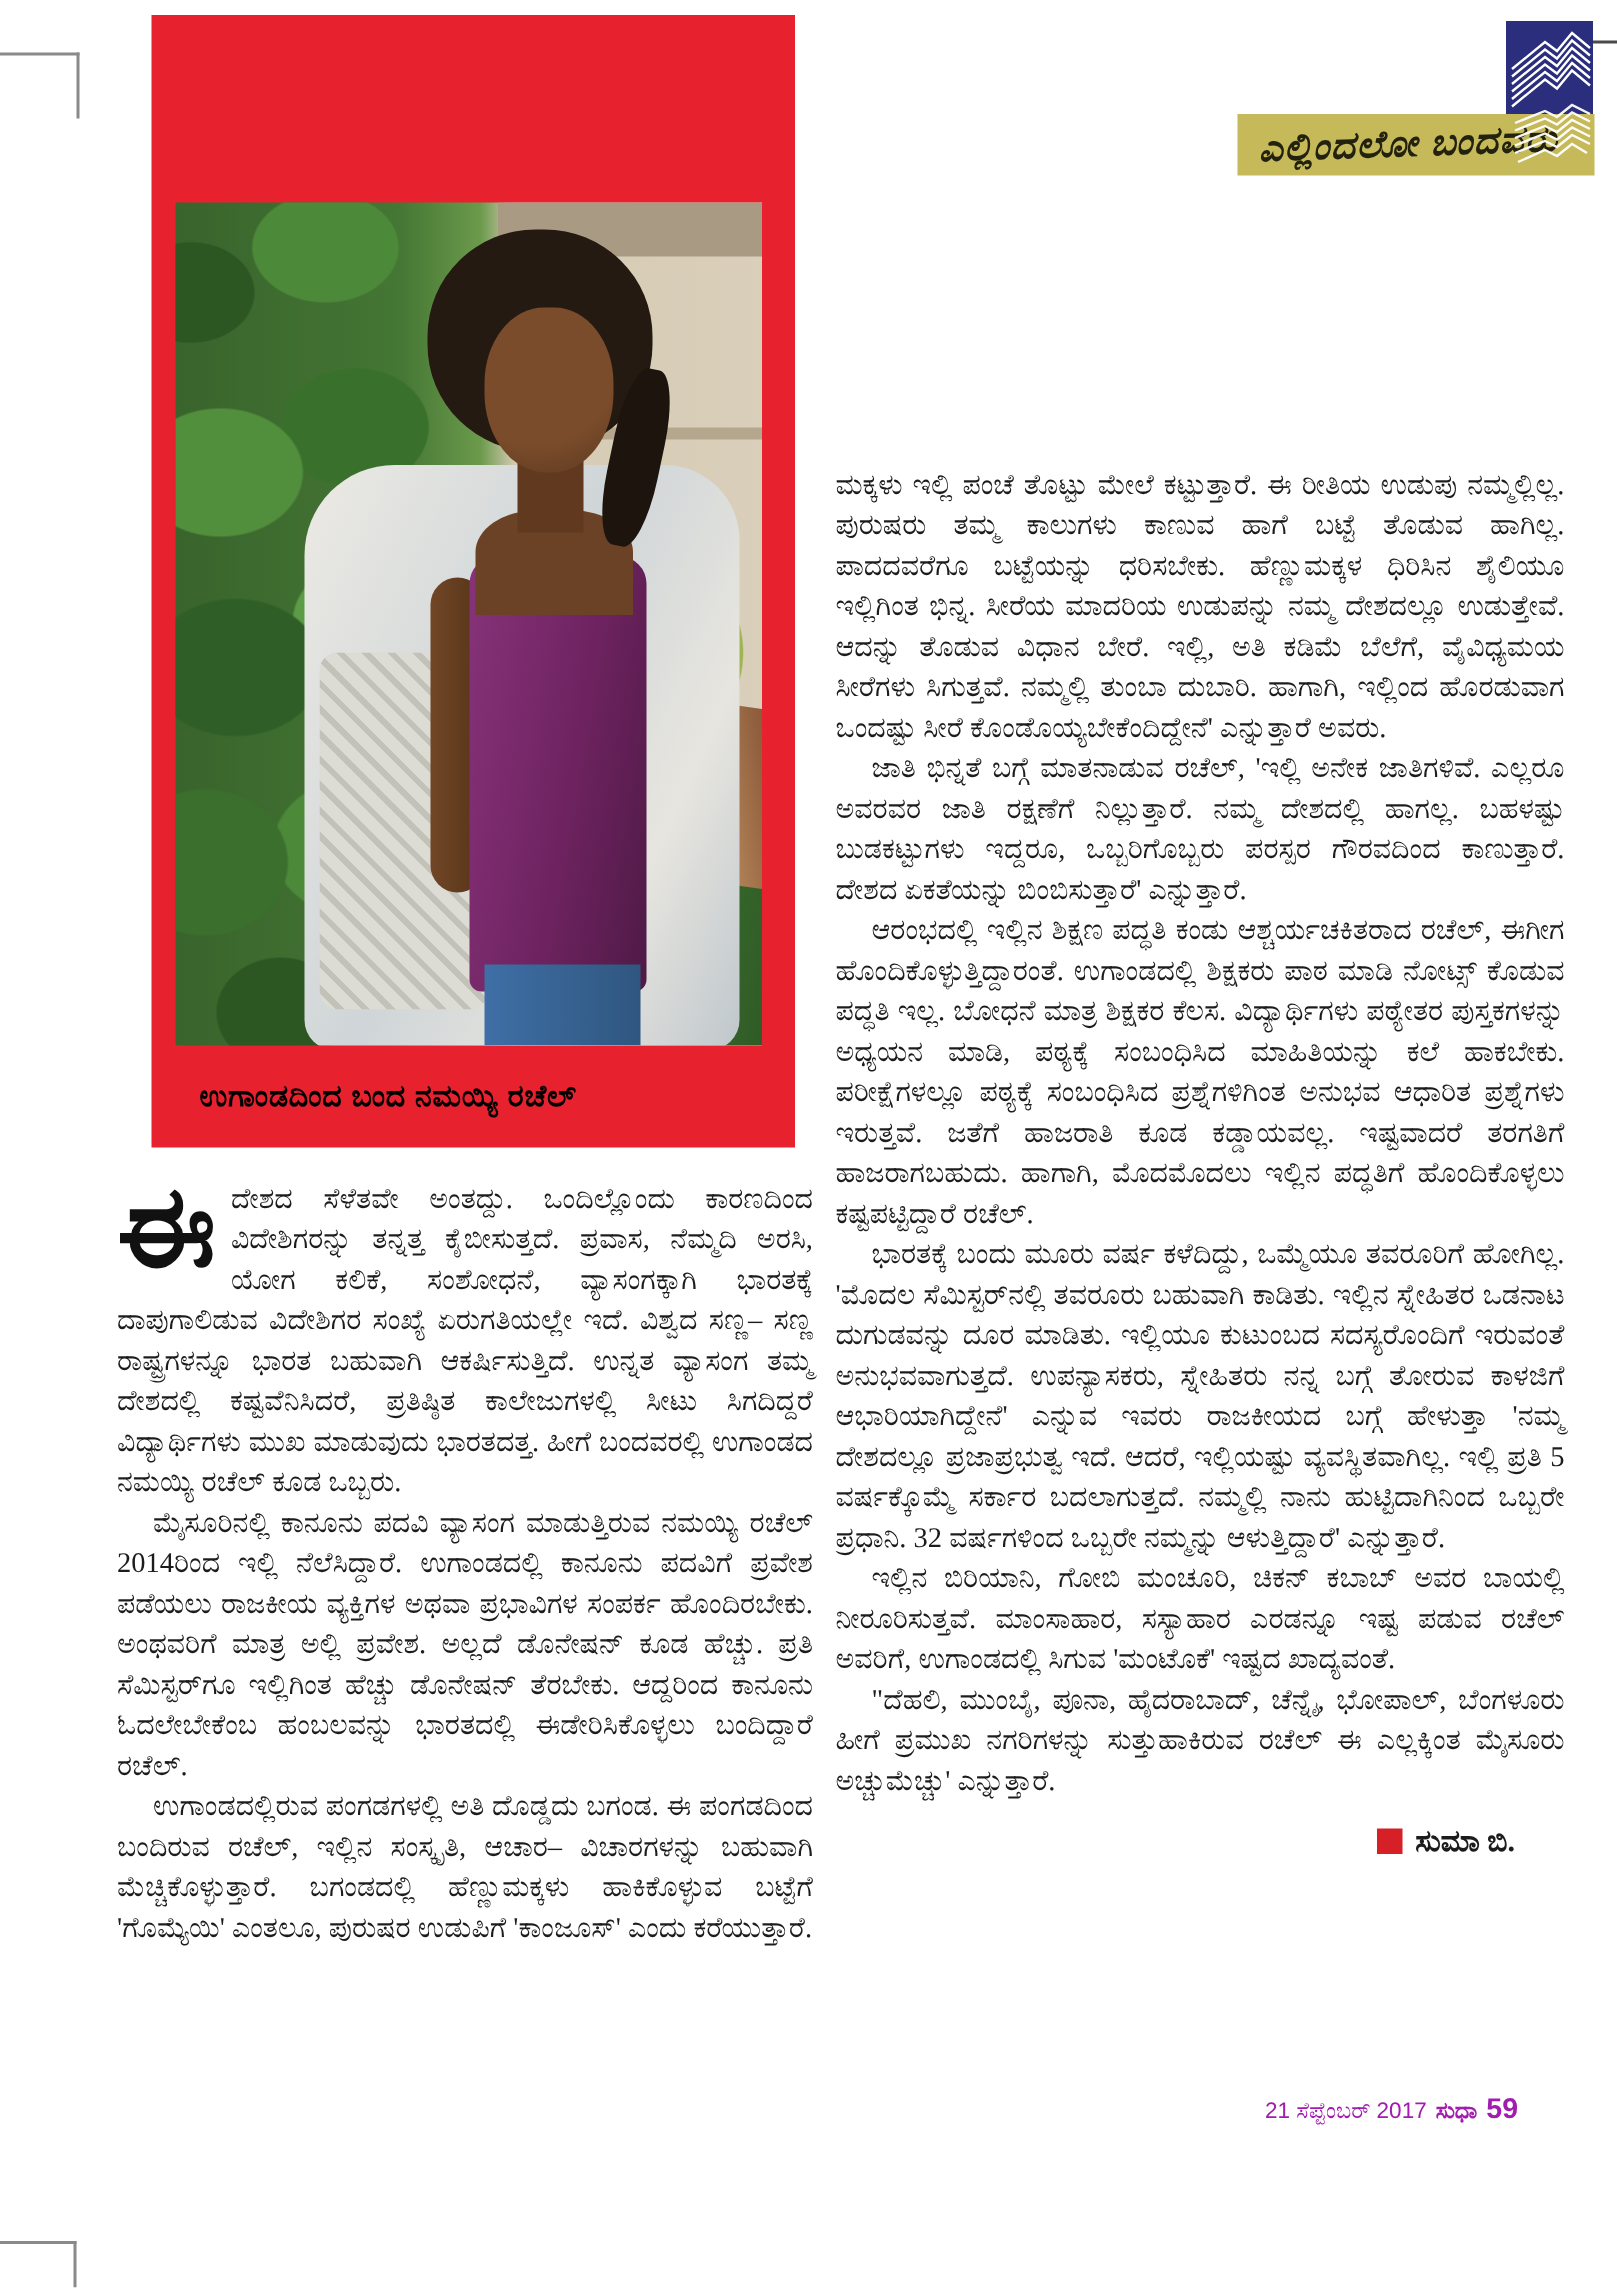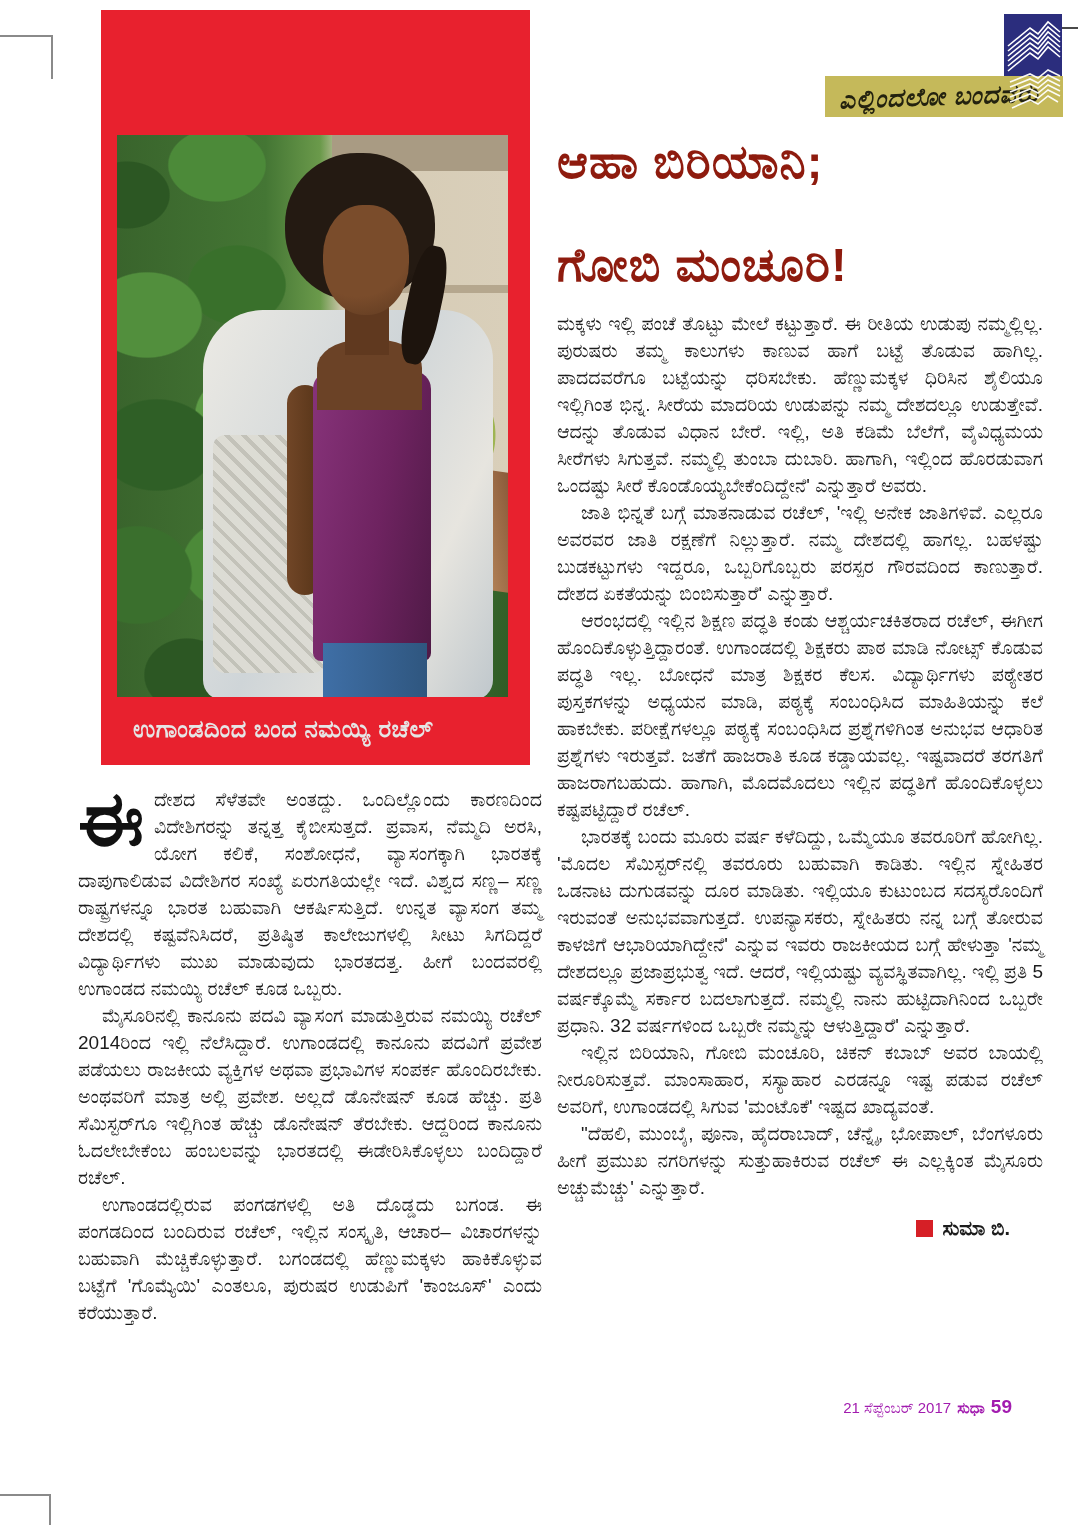--- a/index.html
+++ b/index.html
@@ -63,26 +63,26 @@
   .chest{left:200px;top:205px;width:105px;height:70px;border-radius:40% 40% 0 0;background:#6b4226;}
   .shirt{left:86px;top:175px;width:290px;height:390px;border-radius:60px 50px 20px 20px;
     background:linear-gradient(115deg,#eceae4 0%,#cfd5d8 45%,#e7e5df 75%,#bfc7cc 100%);}
   .top-purple{left:196px;top:236px;width:118px;height:290px;border-radius:18px 18px 8px 8px;
     background:linear-gradient(100deg,#87337a 0%,#6e2360 55%,#4f1a46 100%);}
   .jeans{left:206px;top:508px;width:104px;height:54px;background:linear-gradient(90deg,#3f6fa6 0%,#2f567f 100%);}
   .bag{left:96px;top:300px;width:112px;height:238px;border-radius:12px;
     background:repeating-linear-gradient(45deg,#dddcd4 0 8px,#c2c1b8 8px 12px),#d7d6cd;opacity:.95;}
   .arm{left:170px;top:250px;width:36px;height:210px;border-radius:18px;background:linear-gradient(90deg,#714627 0%,#553317 100%);}
   .photo-caption{
-    position:absolute;left:32px;bottom:22px;width:370px;color:#e5e5e5;
-    font-size:24px;font-weight:bold;letter-spacing:.5px;
+    position:absolute;left:32px;bottom:22px;width:370px;color:#000000;
+    font-size:20px;font-weight:bold;letter-spacing:.5px;
   }
 
   
-  .col{position:absolute;text-align:justify;font-size:19px;line-height:27px;color:#1c1c1c;}
+  .col{position:absolute;text-align:justify;font-size:19px;line-height:27px;color:#1c1c1c;font-family:Liberation Serif, serif;}
   .col p{margin:0;text-indent:24px;}
   .col p.first{text-indent:0;}
   .col-left{left:78px;top:786px;width:464px;}
   .col-right{left:557px;top:310px;width:486px;}
   .dropcap{float:left;font-size:76px;line-height:58px;font-weight:bold;padding:4px 10px 0 0;color:#111;}
 
   
   .byline{margin-top:14px;text-align:right;padding-right:33px;font-weight:bold;font-size:20px;}
   .byline-marker{display:inline-block;width:17px;height:17px;background:#d61f26;margin-right:9px;vertical-align:-2px;}
 
@@ -138,24 +138,20 @@
       <div class="ph jeans"></div>
       <div class="ph chest"></div>
       <div class="ph neck"></div>
       <div class="ph hair"></div>
       <div class="ph braid"></div>
       <div class="ph face"></div>
     </div>
     <div class="photo-caption">ಉಗಾಂಡದಿಂದ ಬಂದ ನಮಯ್ಯಿ ರಚೆಲ್</div>
   </div>
 
-  <div class="headline">
-    <div class="hl">ಆಹಾ ಬಿರಿಯಾನಿ;</div>
-    <div class="hl">ಗೋಬಿ ಮಂಚೂರಿ!</div>
-  </div>
 
   <div class="col col-right">
     <p class="first">ಮಕ್ಕಳು ಇಲ್ಲಿ ಪಂಚೆ ತೊಟ್ಟು ಮೇಲೆ ಕಟ್ಟುತ್ತಾರೆ. ಈ ರೀತಿಯ ಉಡುಪು ನಮ್ಮಲ್ಲಿಲ್ಲ. ಪುರುಷರು ತಮ್ಮ ಕಾಲುಗಳು ಕಾಣುವ ಹಾಗೆ ಬಟ್ಟೆ ತೊಡುವ ಹಾಗಿಲ್ಲ. ಪಾದದವರೆಗೂ ಬಟ್ಟೆಯನ್ನು ಧರಿಸಬೇಕು. ಹೆಣ್ಣುಮಕ್ಕಳ ಧಿರಿಸಿನ ಶೈಲಿಯೂ ಇಲ್ಲಿಗಿಂತ ಭಿನ್ನ. ಸೀರೆಯ ಮಾದರಿಯ ಉಡುಪನ್ನು ನಮ್ಮ ದೇಶದಲ್ಲೂ ಉಡುತ್ತೇವೆ. ಆದನ್ನು ತೊಡುವ ವಿಧಾನ ಬೇರೆ. ಇಲ್ಲಿ, ಅತಿ ಕಡಿಮೆ ಬೆಲೆಗೆ, ವೈವಿಧ್ಯಮಯ ಸೀರೆಗಳು ಸಿಗುತ್ತವೆ. ನಮ್ಮಲ್ಲಿ ತುಂಬಾ ದುಬಾರಿ. ಹಾಗಾಗಿ, ಇಲ್ಲಿಂದ ಹೊರಡುವಾಗ ಒಂದಷ್ಟು ಸೀರೆ ಕೊಂಡೊಯ್ಯಬೇಕೆಂದಿದ್ದೇನೆ' ಎನ್ನುತ್ತಾರೆ ಅವರು.</p>
     <p>ಜಾತಿ ಭಿನ್ನತೆ ಬಗ್ಗೆ ಮಾತನಾಡುವ ರಚೆಲ್, 'ಇಲ್ಲಿ ಅನೇಕ ಜಾತಿಗಳಿವೆ. ಎಲ್ಲರೂ ಅವರವರ ಜಾತಿ ರಕ್ಷಣೆಗೆ ನಿಲ್ಲುತ್ತಾರೆ. ನಮ್ಮ ದೇಶದಲ್ಲಿ ಹಾಗಲ್ಲ. ಬಹಳಷ್ಟು ಬುಡಕಟ್ಟುಗಳು ಇದ್ದರೂ, ಒಬ್ಬರಿಗೊಬ್ಬರು ಪರಸ್ಪರ ಗೌರವದಿಂದ ಕಾಣುತ್ತಾರೆ. ದೇಶದ ಏಕತೆಯನ್ನು ಬಿಂಬಿಸುತ್ತಾರೆ' ಎನ್ನುತ್ತಾರೆ.</p>
     <p>ಆರಂಭದಲ್ಲಿ ಇಲ್ಲಿನ ಶಿಕ್ಷಣ ಪದ್ಧತಿ ಕಂಡು ಆಶ್ಚರ್ಯಚಕಿತರಾದ ರಚೆಲ್, ಈಗೀಗ ಹೊಂದಿಕೊಳ್ಳುತ್ತಿದ್ದಾರಂತೆ. ಉಗಾಂಡದಲ್ಲಿ ಶಿಕ್ಷಕರು ಪಾಠ ಮಾಡಿ ನೋಟ್ಸ್ ಕೊಡುವ ಪದ್ಧತಿ ಇಲ್ಲ. ಬೋಧನೆ ಮಾತ್ರ ಶಿಕ್ಷಕರ ಕೆಲಸ. ವಿದ್ಯಾರ್ಥಿಗಳು ಪಠ್ಯೇತರ ಪುಸ್ತಕಗಳನ್ನು ಅಧ್ಯಯನ ಮಾಡಿ, ಪಠ್ಯಕ್ಕೆ ಸಂಬಂಧಿಸಿದ ಮಾಹಿತಿಯನ್ನು ಕಲೆ ಹಾಕಬೇಕು. ಪರೀಕ್ಷೆಗಳಲ್ಲೂ ಪಠ್ಯಕ್ಕೆ ಸಂಬಂಧಿಸಿದ ಪ್ರಶ್ನೆಗಳಿಗಿಂತ ಅನುಭವ ಆಧಾರಿತ ಪ್ರಶ್ನೆಗಳು ಇರುತ್ತವೆ. ಜತೆಗೆ ಹಾಜರಾತಿ ಕೂಡ ಕಡ್ಡಾಯವಲ್ಲ. ಇಷ್ಟವಾದರೆ ತರಗತಿಗೆ ಹಾಜರಾಗಬಹುದು. ಹಾಗಾಗಿ, ಮೊದಮೊದಲು ಇಲ್ಲಿನ ಪದ್ಧತಿಗೆ ಹೊಂದಿಕೊಳ್ಳಲು ಕಷ್ಟಪಟ್ಟಿದ್ದಾರೆ ರಚೆಲ್.</p>
     <p>ಭಾರತಕ್ಕೆ ಬಂದು ಮೂರು ವರ್ಷ ಕಳೆದಿದ್ದು, ಒಮ್ಮೆಯೂ ತವರೂರಿಗೆ ಹೋಗಿಲ್ಲ. 'ಮೊದಲ ಸೆಮಿಸ್ಟರ್‌ನಲ್ಲಿ ತವರೂರು ಬಹುವಾಗಿ ಕಾಡಿತು. ಇಲ್ಲಿನ ಸ್ನೇಹಿತರ ಒಡನಾಟ ದುಗುಡವನ್ನು ದೂರ ಮಾಡಿತು. ಇಲ್ಲಿಯೂ ಕುಟುಂಬದ ಸದಸ್ಯರೊಂದಿಗೆ ಇರುವಂತೆ ಅನುಭವವಾಗುತ್ತದೆ. ಉಪನ್ಯಾಸಕರು, ಸ್ನೇಹಿತರು ನನ್ನ ಬಗ್ಗೆ ತೋರುವ ಕಾಳಜಿಗೆ ಆಭಾರಿಯಾಗಿದ್ದೇನೆ' ಎನ್ನುವ ಇವರು ರಾಜಕೀಯದ ಬಗ್ಗೆ ಹೇಳುತ್ತಾ 'ನಮ್ಮ ದೇಶದಲ್ಲೂ ಪ್ರಜಾಪ್ರಭುತ್ವ ಇದೆ. ಆದರೆ, ಇಲ್ಲಿಯಷ್ಟು ವ್ಯವಸ್ಥಿತವಾಗಿಲ್ಲ. ಇಲ್ಲಿ ಪ್ರತಿ 5 ವರ್ಷಕ್ಕೊಮ್ಮೆ ಸರ್ಕಾರ ಬದಲಾಗುತ್ತದೆ. ನಮ್ಮಲ್ಲಿ ನಾನು ಹುಟ್ಟಿದಾಗಿನಿಂದ ಒಬ್ಬರೇ ಪ್ರಧಾನಿ. 32 ವರ್ಷಗಳಿಂದ ಒಬ್ಬರೇ ನಮ್ಮನ್ನು ಆಳುತ್ತಿದ್ದಾರೆ' ಎನ್ನುತ್ತಾರೆ.</p>
     <p>ಇಲ್ಲಿನ ಬಿರಿಯಾನಿ, ಗೋಬಿ ಮಂಚೂರಿ, ಚಿಕನ್ ಕಬಾಬ್ ಅವರ ಬಾಯಲ್ಲಿ ನೀರೂರಿಸುತ್ತವೆ. ಮಾಂಸಾಹಾರ, ಸಸ್ಯಾಹಾರ ಎರಡನ್ನೂ ಇಷ್ಟ ಪಡುವ ರಚೆಲ್ ಅವರಿಗೆ, ಉಗಾಂಡದಲ್ಲಿ ಸಿಗುವ 'ಮಂಟೊಕೆ' ಇಷ್ಟದ ಖಾದ್ಯವಂತೆ.</p>
     <p>"ದೆಹಲಿ, ಮುಂಬೈ, ಪೂನಾ, ಹೈದರಾಬಾದ್, ಚೆನ್ನೈ, ಭೋಪಾಲ್, ಬೆಂಗಳೂರು ಹೀಗೆ ಪ್ರಮುಖ ನಗರಿಗಳನ್ನು ಸುತ್ತುಹಾಕಿರುವ ರಚೆಲ್ ಈ ಎಲ್ಲಕ್ಕಿಂತ ಮೈಸೂರು ಅಚ್ಚುಮೆಚ್ಚು' ಎನ್ನುತ್ತಾರೆ.</p>
     <div class="byline">
       <span class="byline-marker"></span><span>ಸುಮಾ ಬಿ.</span>

